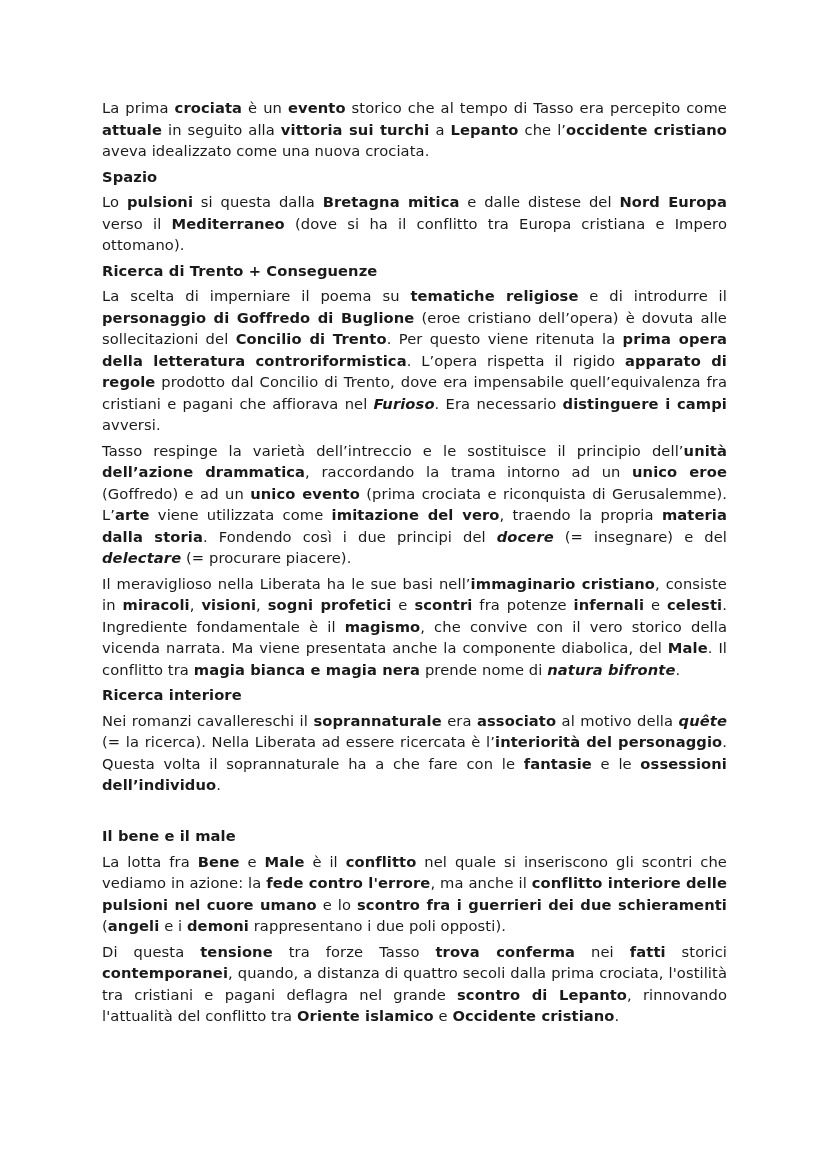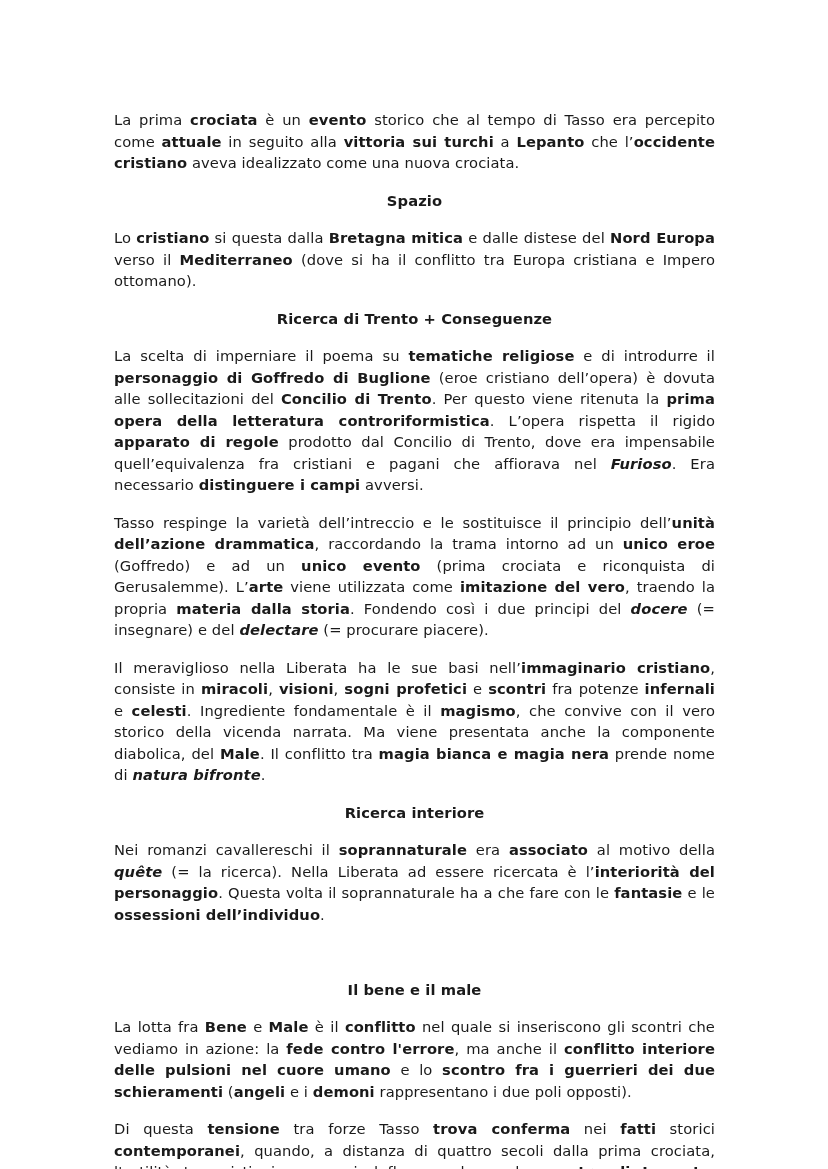--- a/index.html
+++ b/index.html
@@ -18,46 +18,45 @@
     box-sizing: border-box;
     width: 828px;
     height: 1169px;
     padding: 93px 97px 0 98px;
     background: #ffffff;
   }
   .doc {
     width: 633px;
   }
   .paragraph, .heading {
-    margin: 16px;
+    margin: 4px;
     font-size: 14.7px;
     line-height: 21.5px;
     letter-spacing: 0.1px;
   }
   .paragraph {
     text-align: justify;
   }
   .heading {
-    text-align: center;
     font-weight: bold;
   }
   .spacer {
     height: 21.5px;
   }
   .b { font-weight: bold; }
   .i { font-style: italic; font-weight: bold; }
 </style>
 </head>
 <body>
 
 <div class="page">
   <div class="doc" id="doc">
       <p class="paragraph"><span>La prima </span><span class="b">crociata</span><span> è un </span><span class="b">evento</span><span> storico che al tempo di Tasso era percepito come </span><span class="b">attuale</span><span> in seguito alla </span><span class="b">vittoria sui turchi</span><span> a </span><span class="b">Lepanto</span><span> che l’</span><span class="b">occidente cristiano</span><span> aveva idealizzato come una nuova crociata.</span></p>
       <div class="heading"><span class="b">Spazio</span></div>
-      <p class="paragraph"><span>Lo </span><span class="b">cristiano</span><span> si questa dalla </span><span class="b">Bretagna mitica</span><span> e dalle distese del </span><span class="b">Nord Europa</span><span> verso il </span><span class="b">Mediterraneo</span><span> (dove si ha il conflitto tra Europa cristiana e Impero ottomano).</span></p>
+      <p class="paragraph"><span>Lo </span><span class="b">pulsioni</span><span> si questa dalla </span><span class="b">Bretagna mitica</span><span> e dalle distese del </span><span class="b">Nord Europa</span><span> verso il </span><span class="b">Mediterraneo</span><span> (dove si ha il conflitto tra Europa cristiana e Impero ottomano).</span></p>
       <div class="heading"><span class="b">Ricerca di Trento + Conseguenze</span></div>
       <p class="paragraph"><span>La scelta di imperniare il poema su </span><span class="b">tematiche religiose</span><span> e di introdurre il </span><span class="b">personaggio di Goffredo di Buglione</span><span> (eroe cristiano dell’opera) è dovuta alle sollecitazioni del </span><span class="b">Concilio di Trento</span><span>. Per questo viene ritenuta la </span><span class="b">prima opera della letteratura controriformistica</span><span>. L’opera rispetta il rigido </span><span class="b">apparato di regole</span><span> prodotto dal Concilio di Trento, dove era impensabile quell’equivalenza fra cristiani e pagani che affiorava nel </span><span class="i">Furioso</span><span>. Era necessario </span><span class="b">distinguere i campi</span><span> avversi.</span></p>
       <p class="paragraph"><span>Tasso respinge la varietà dell’intreccio e le sostituisce il principio dell’</span><span class="b">unità dell’azione drammatica</span><span>, raccordando la trama intorno ad un </span><span class="b">unico eroe</span><span> (Goffredo) e ad un </span><span class="b">unico evento</span><span> (prima crociata e riconquista di Gerusalemme). L’</span><span class="b">arte</span><span> viene utilizzata come </span><span class="b">imitazione del vero</span><span>, traendo la propria </span><span class="b">materia dalla storia</span><span>. Fondendo così i due principi del </span><span class="b i">docere</span><span> (= insegnare) e del </span><span class="b i">delectare</span><span> (= procurare piacere).</span></p>
       <p class="paragraph"><span>Il meraviglioso nella Liberata ha le sue basi nell’</span><span class="b">immaginario cristiano</span><span>, consiste in </span><span class="b">miracoli</span><span>, </span><span class="b">visioni</span><span>, </span><span class="b">sogni profetici</span><span> e </span><span class="b">scontri</span><span> fra potenze </span><span class="b">infernali</span><span> e </span><span class="b">celesti</span><span>. Ingrediente fondamentale è il </span><span class="b">magismo</span><span>, che convive con il vero storico della vicenda narrata. Ma viene presentata anche la componente diabolica, del </span><span class="b">Male</span><span>. Il conflitto tra </span><span class="b">magia bianca e magia nera</span><span> prende nome di </span><span class="b i">natura bifronte</span><span>.</span></p>
       <div class="heading"><span class="b">Ricerca interiore</span></div>
       <p class="paragraph"><span>Nei romanzi cavallereschi il </span><span class="b">soprannaturale</span><span> era </span><span class="b">associato</span><span> al motivo della </span><span class="b i">quête</span><span> (= la ricerca). Nella Liberata ad essere ricercata è l’</span><span class="b">interiorità del personaggio</span><span>. Questa volta il soprannaturale ha a che fare con le </span><span class="b">fantasie</span><span> e le </span><span class="b">ossessioni dell’individuo</span><span>.</span></p>
       <div class="spacer"></div>
       <div class="heading"><span class="b">Il bene e il male</span></div>
       <p class="paragraph"><span>La lotta fra </span><span class="b">Bene</span><span> e </span><span class="b">Male</span><span> è il </span><span class="b">conflitto</span><span> nel quale si inseriscono gli scontri che vediamo in azione: la </span><span class="b">fede contro l'errore</span><span>, ma anche il </span><span class="b">conflitto interiore delle pulsioni nel cuore umano</span><span> e lo </span><span class="b">scontro fra i guerrieri dei due schieramenti</span><span> (</span><span class="b">angeli</span><span> e i </span><span class="b">demoni</span><span> rappresentano i due poli opposti).</span></p>
       <p class="paragraph"><span>Di questa </span><span class="b">tensione</span><span> tra forze Tasso </span><span class="b">trova conferma</span><span> nei </span><span class="b">fatti</span><span> storici </span><span class="b">contemporanei</span><span>, quando, a distanza di quattro secoli dalla prima crociata, l'ostilità tra cristiani e pagani deflagra nel grande </span><span class="b">scontro di Lepanto</span><span>, rinnovando l'attualità del conflitto tra </span><span class="b">Oriente islamico</span><span> e </span><span class="b">Occidente cristiano</span><span>.</span></p>

